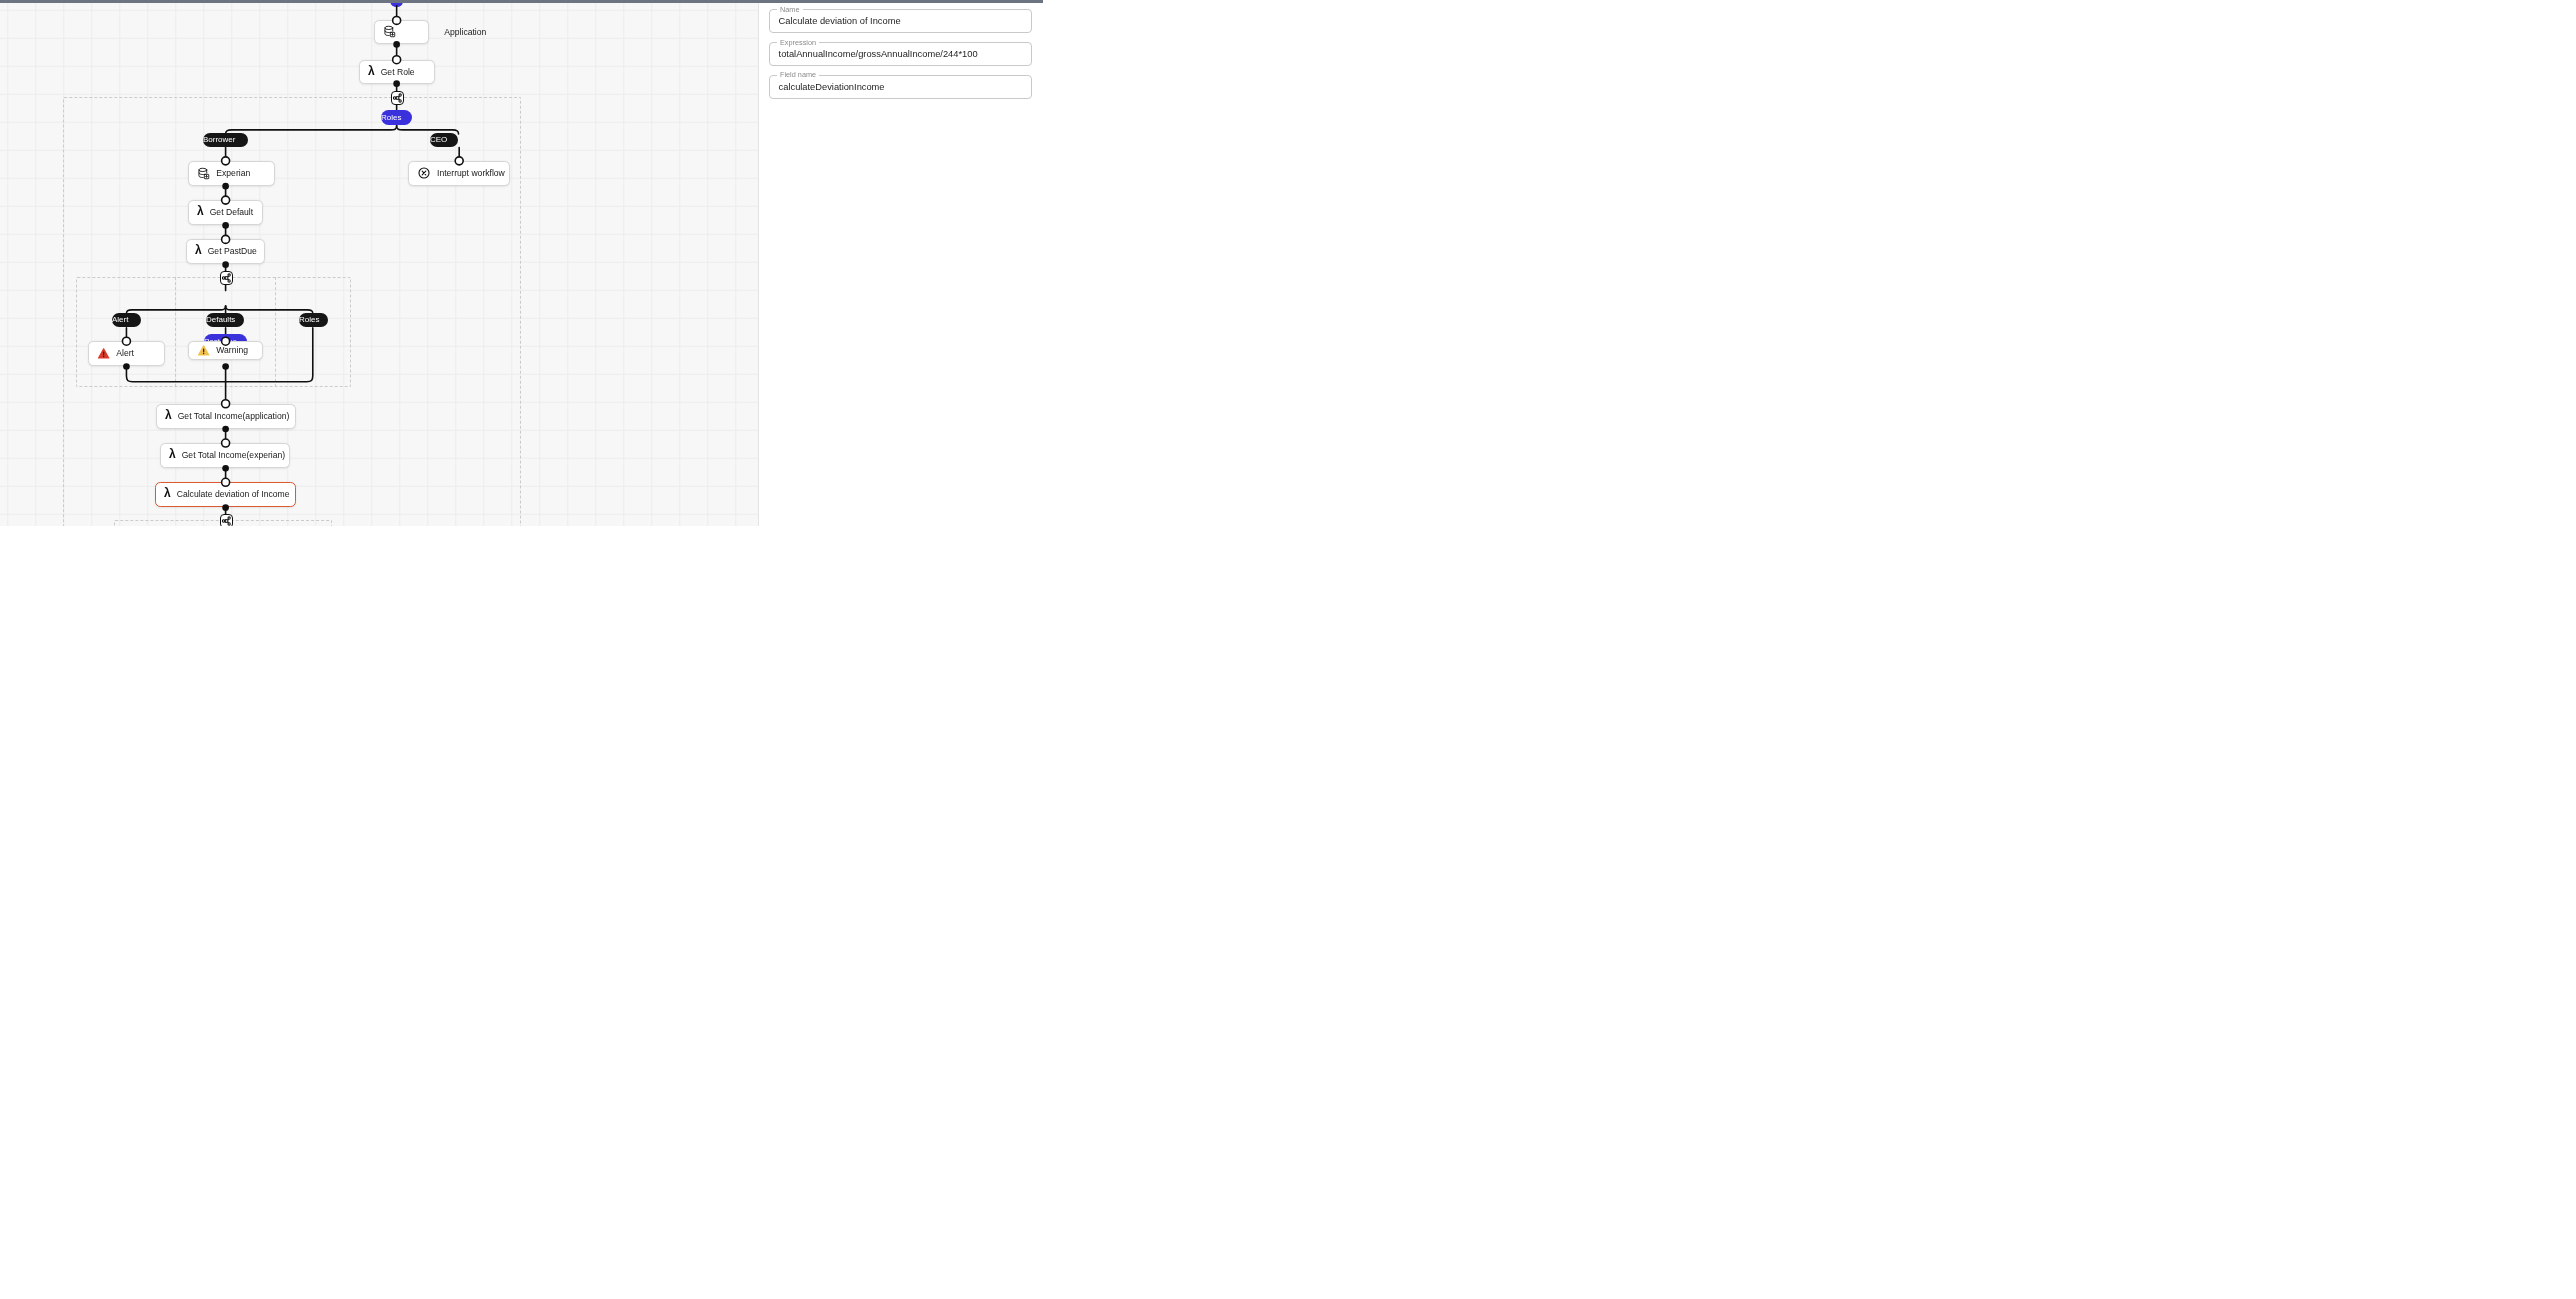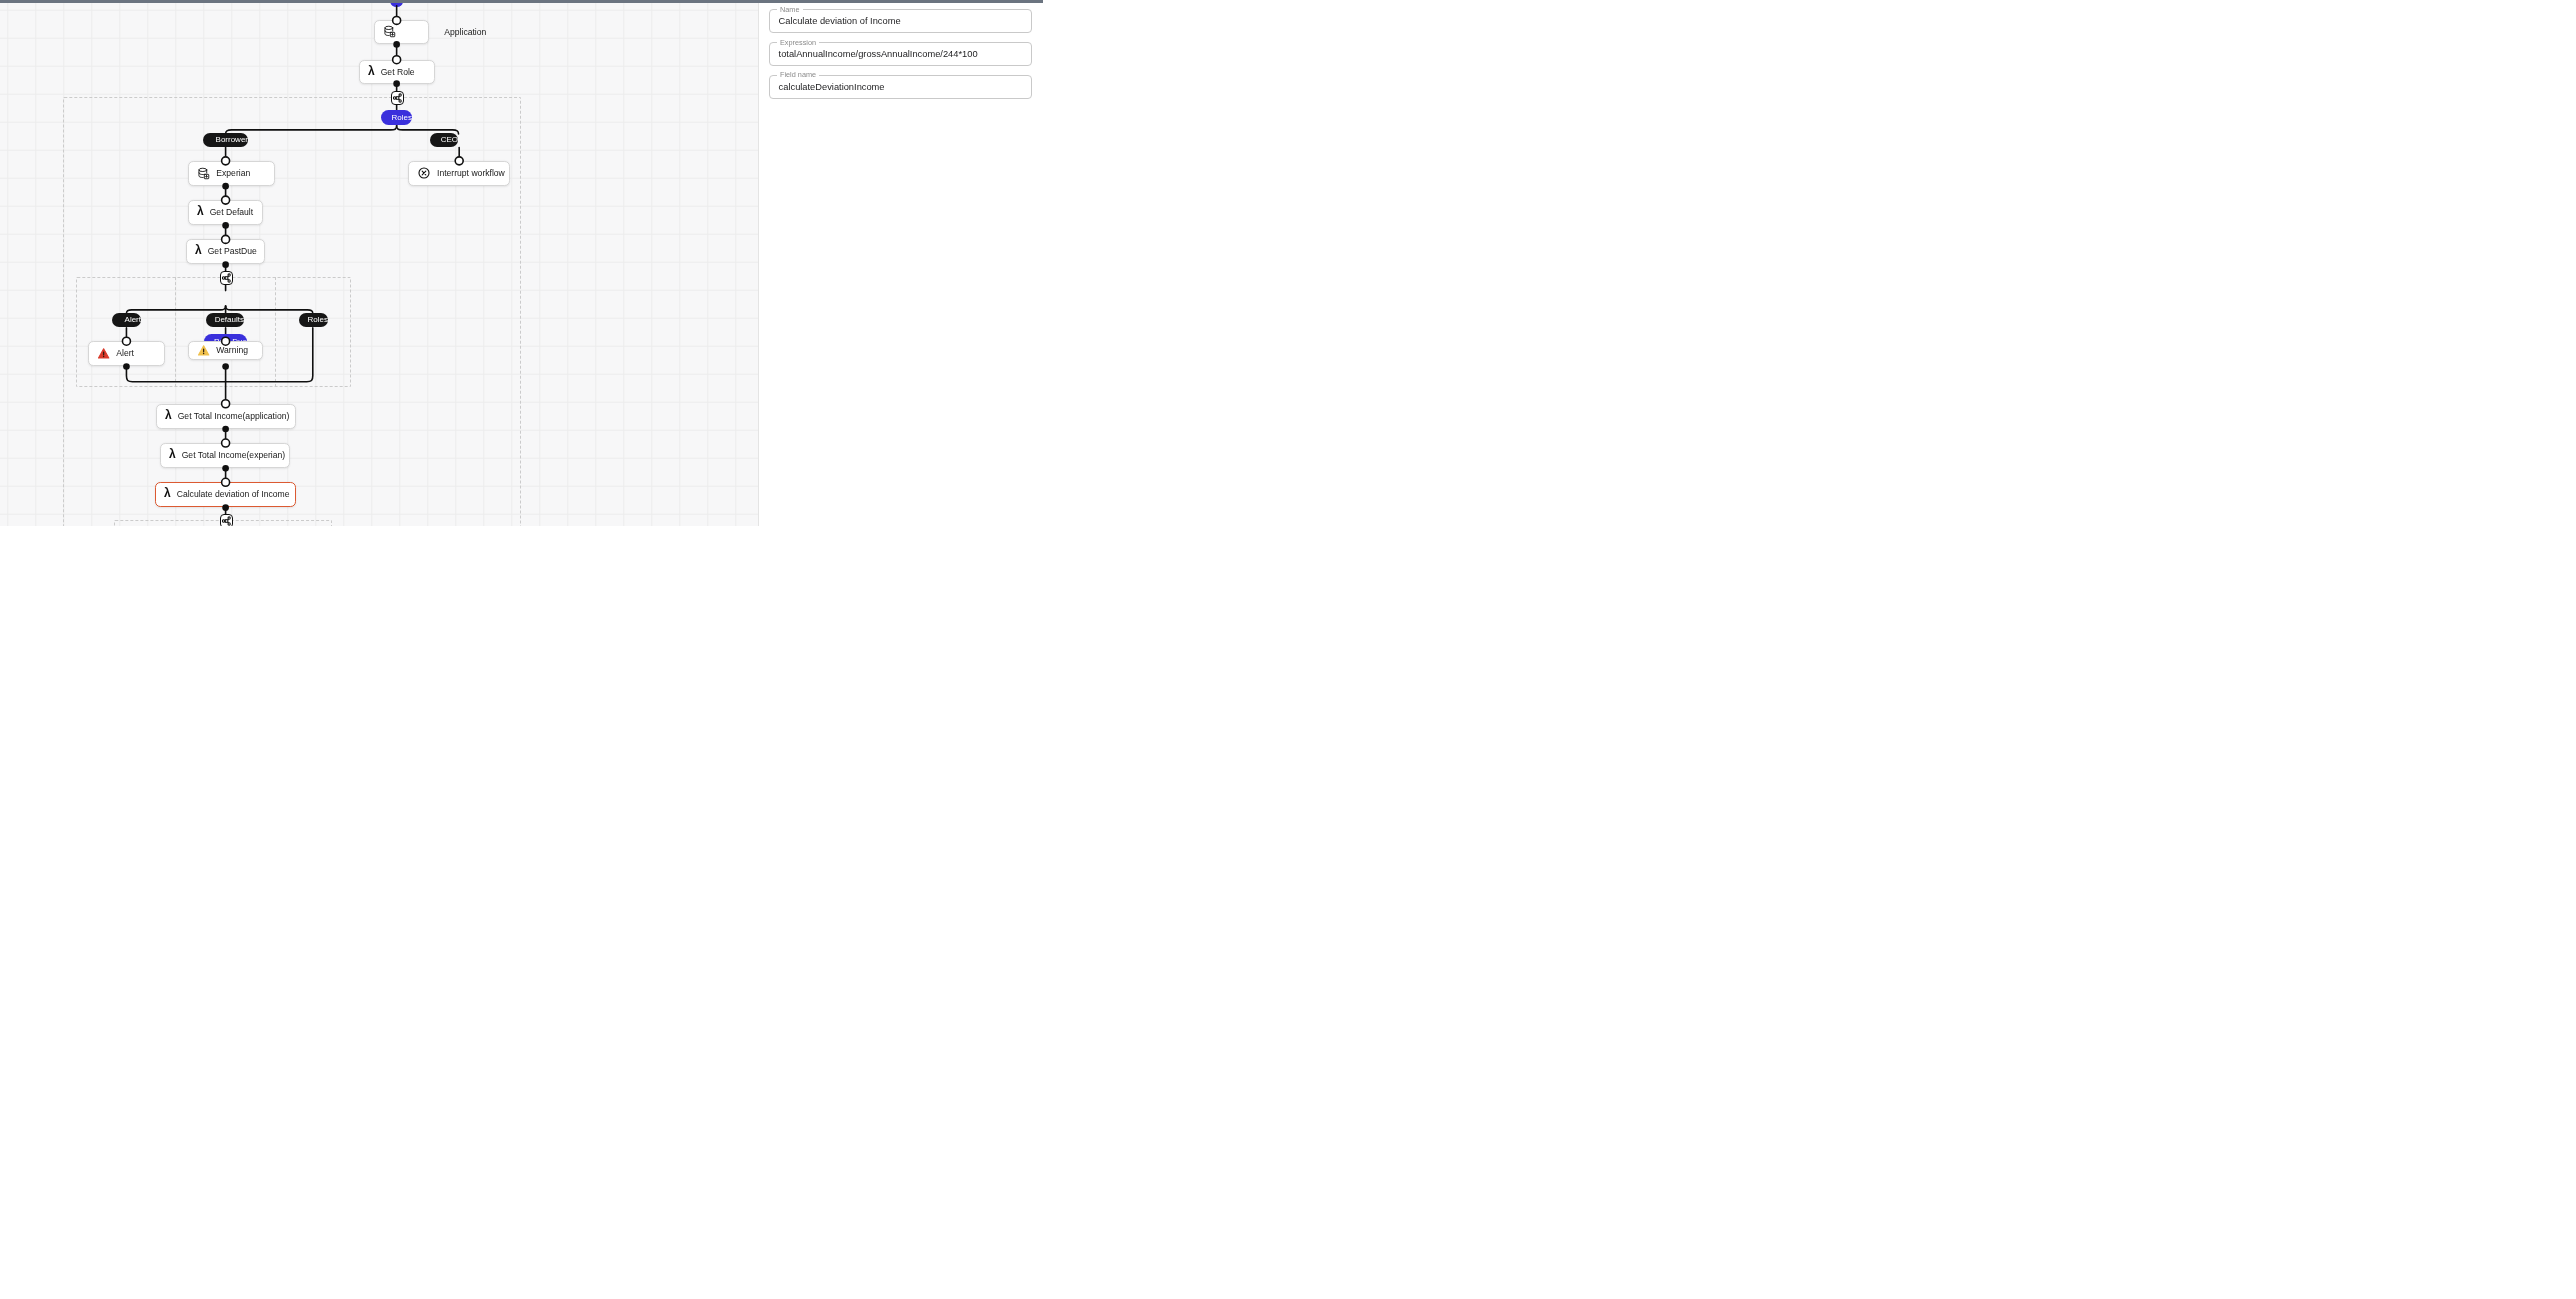--- a/index.html
+++ b/index.html
@@ -43,21 +43,21 @@
     font-size:8.6px; color:#191919; white-space:nowrap;
   }
   .node.selected { border:1.3px solid #dc5a32; }
   .icon { display:flex; align-items:center; justify-content:center; flex:0 0 auto; }
   .icon.lambda { font-weight:800; font-size:12px; line-height:1; color:#111; transform:translateY(-0.7px); }
   .icon svg { display:block; }
 
   
   .badge {
     position:absolute; z-index:4; border-radius:8px; color:#ffffff;
-    font-size:8px; display:flex; align-items:center; justify-content:flex-end;
+    font-size:8px; display:flex; align-items:center; justify-content:flex-start;
     white-space:nowrap;
   }
   .badge.dark { background:#161616; }
   .badge.primary { background:#3a30dc; }
 
   
   .switch {
     position:absolute; z-index:5; width:12.6px; height:14px;
     background:#ffffff; border:1.3px solid #101010; border-radius:4px;
     display:flex; align-items:center; justify-content:center;

